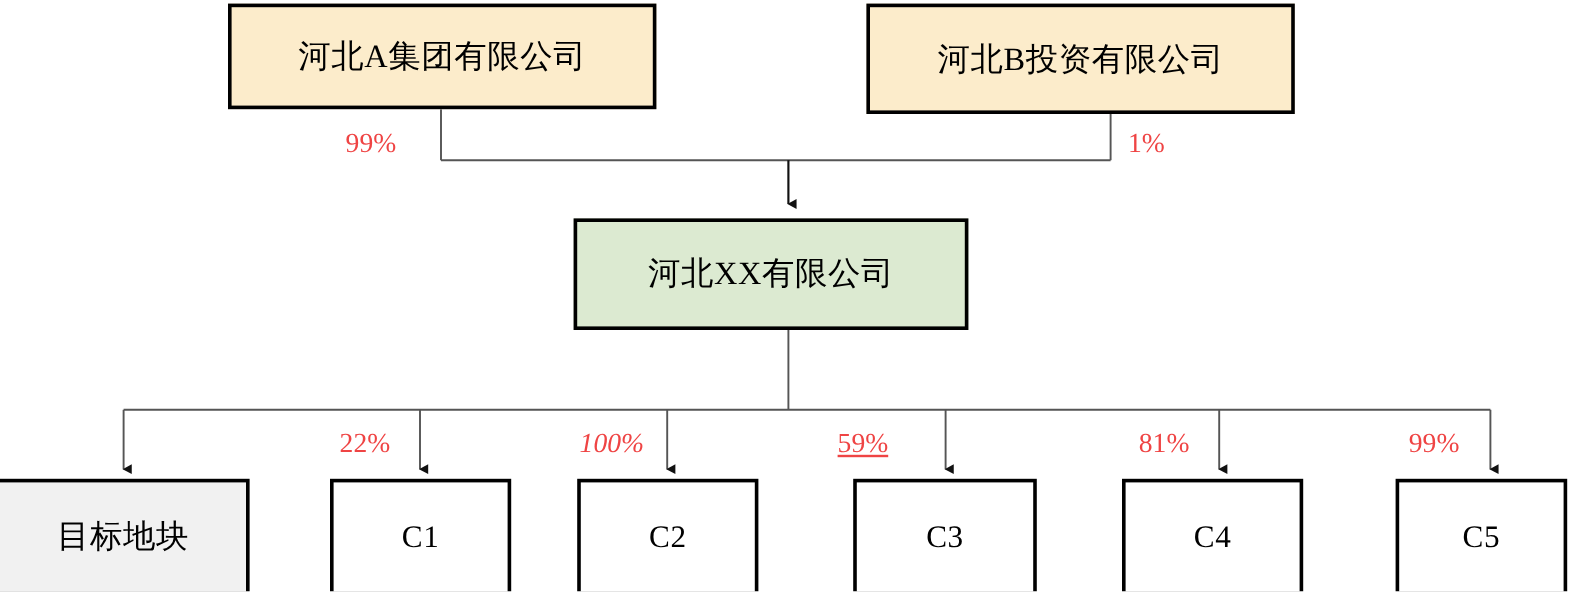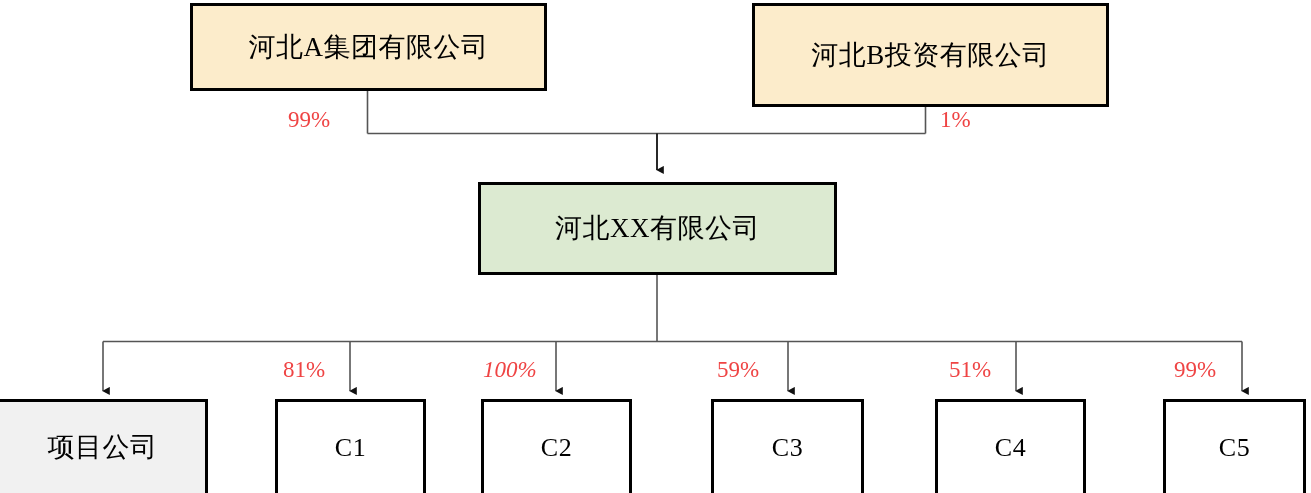--- a/index.html
+++ b/index.html
@@ -89,54 +89,54 @@
     <path d="M 556 341.5 L 556 391" stroke="#555555" stroke-width="1.6" fill="none" marker-end="url(#arrowhead)"></path>
     <path d="M 788 341.5 L 788 391" stroke="#555555" stroke-width="1.6" fill="none" marker-end="url(#arrowhead)"></path>
     <path d="M 1016 341.5 L 1016 391" stroke="#555555" stroke-width="1.6" fill="none" marker-end="url(#arrowhead)"></path>
     <path d="M 1242 341.5 L 1242 391" stroke="#555555" stroke-width="1.6" fill="none" marker-end="url(#arrowhead)"></path>
   </svg>
 
   <div class="node tier-top" style="left:190px; top:3px; width:357px; height:88px;">
     <span class="line">河北A集团有限公司</span>
   </div>
 
-  <div class="node tier-top" style="left:752px; top:3px; width:357px; height:104px;">
+  <div class="node tier-top" style="left:722px; top:3px; width:357px; height:92px;">
     <span class="line">河北B投资有限公司</span>
   </div>
 
   <div class="edge-label" style="left:288px; top:108px;">99%</div>
 
   <div class="edge-label" style="left:940px; top:108px;">1%</div>
 
-  <div class="node tier-mid" style="left:478px; top:182px; width:359px; height:93px;">
+  <div class="node tier-mid" style="left:478px; top:182px; width:329px; height:93px;">
     <span class="line">河北XX有限公司</span>
   </div>
 
   <div class="node target" style="left:-3px; top:399px; width:211px; height:97px;">
-    <span class="line">项目公司</span>
+    <span class="line">目标地块</span>
   </div>
 
   <div class="node leaf" style="left:275px; top:399px; width:151px; height:97px;">
     <span class="line">C1</span>
   </div>
-  <div class="edge-label" style="left:283px; top:358px;">81%</div>
+  <div class="edge-label" style="left:283px; top:358px;">22%</div>
 
   <div class="node leaf" style="left:481px; top:399px; width:151px; height:97px;">
     <span class="line">C2</span>
   </div>
   <div class="edge-label" style="left:483px; top:358px;font-style:italic;">100%</div>
 
   <div class="node leaf" style="left:711px; top:399px; width:153px; height:97px;">
     <span class="line">C3</span>
   </div>
-  <div class="edge-label" style="left:717px; top:358px;">59%</div>
+  <div class="edge-label" style="left:698px; top:358px;text-decoration:underline;">59%</div>
 
   <div class="node leaf" style="left:935px; top:399px; width:151px; height:97px;">
     <span class="line">C4</span>
   </div>
-  <div class="edge-label" style="left:949px; top:358px;">51%</div>
+  <div class="edge-label" style="left:949px; top:358px;">81%</div>
 
   <div class="node leaf" style="left:1163px; top:399px; width:143px; height:97px;">
     <span class="line">C5</span>
   </div>
   <div class="edge-label" style="left:1174px; top:358px;">99%</div>
 
 </div>
 
 </body></html>

